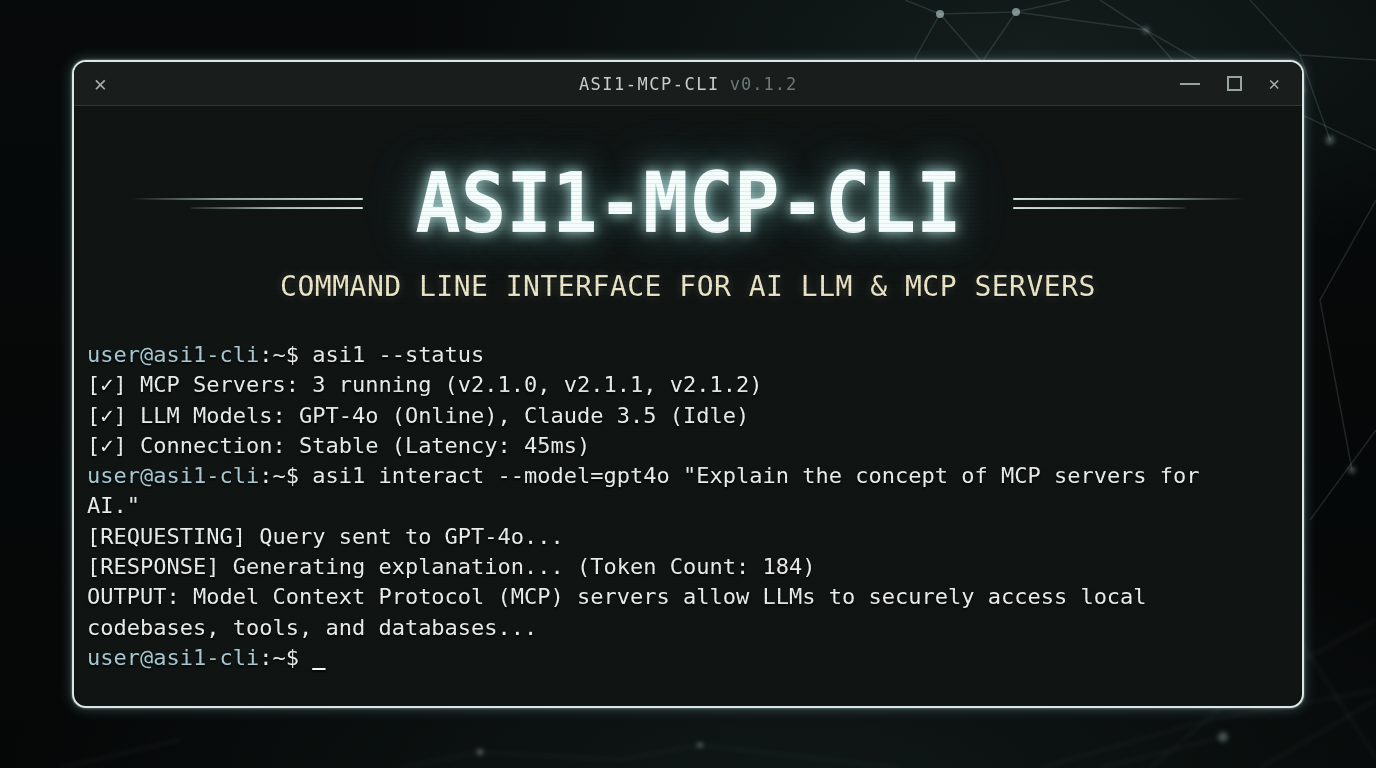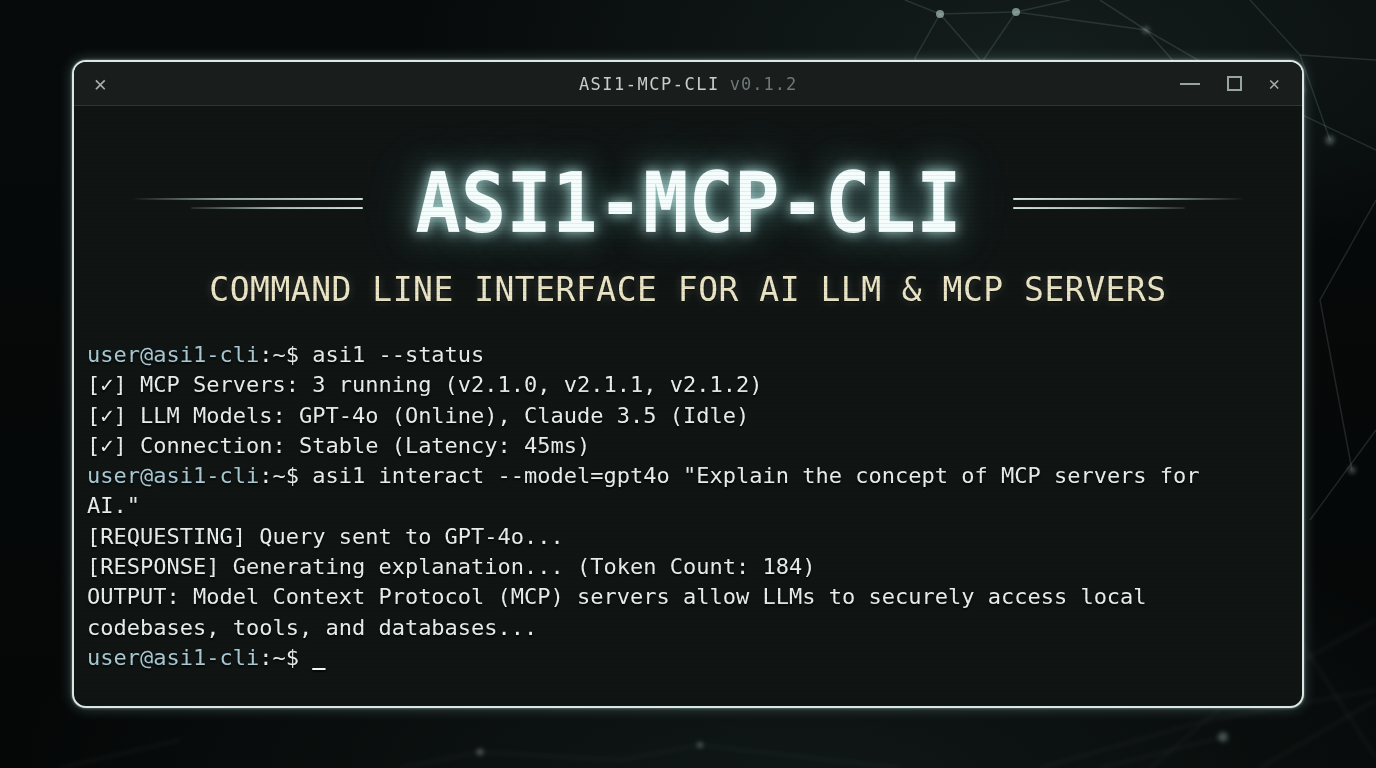--- a/index.html
+++ b/index.html
@@ -73,21 +73,21 @@
   .hero-title {
     display:inline-block; transform:scaleX(0.9);
     font-size:84px; font-weight:bold; letter-spacing:0px; line-height:1;
     color:var(--hero-fg,#f5fdfc);
     text-shadow: 0 0 14px rgba(190,235,232,0.9), 0 0 34px rgba(150,220,215,0.55),
                  0 0 62px rgba(120,200,195,0.3), 0 2px 3px rgba(0,0,0,0.5);
     white-space:nowrap;
   }
   .subtitle {
     position:absolute; top:163px; left:0; right:0; text-align:center;
-    font-size:33px; letter-spacing:0.5px;
+    font-size:28px; letter-spacing:0.5px;
     color:var(--subtitle-fg,#ebe5c7);
     text-shadow:0 1px 2px rgba(0,0,0,0.6), 0 0 9px rgba(235,229,199,0.22);
     white-space:nowrap;
   }
 
   
   .terminal {
     position:absolute; top:225px; left:13px; right:8px;
     font-size:22px; line-height:30.3px; white-space:pre;margin-top:8px;
   }

